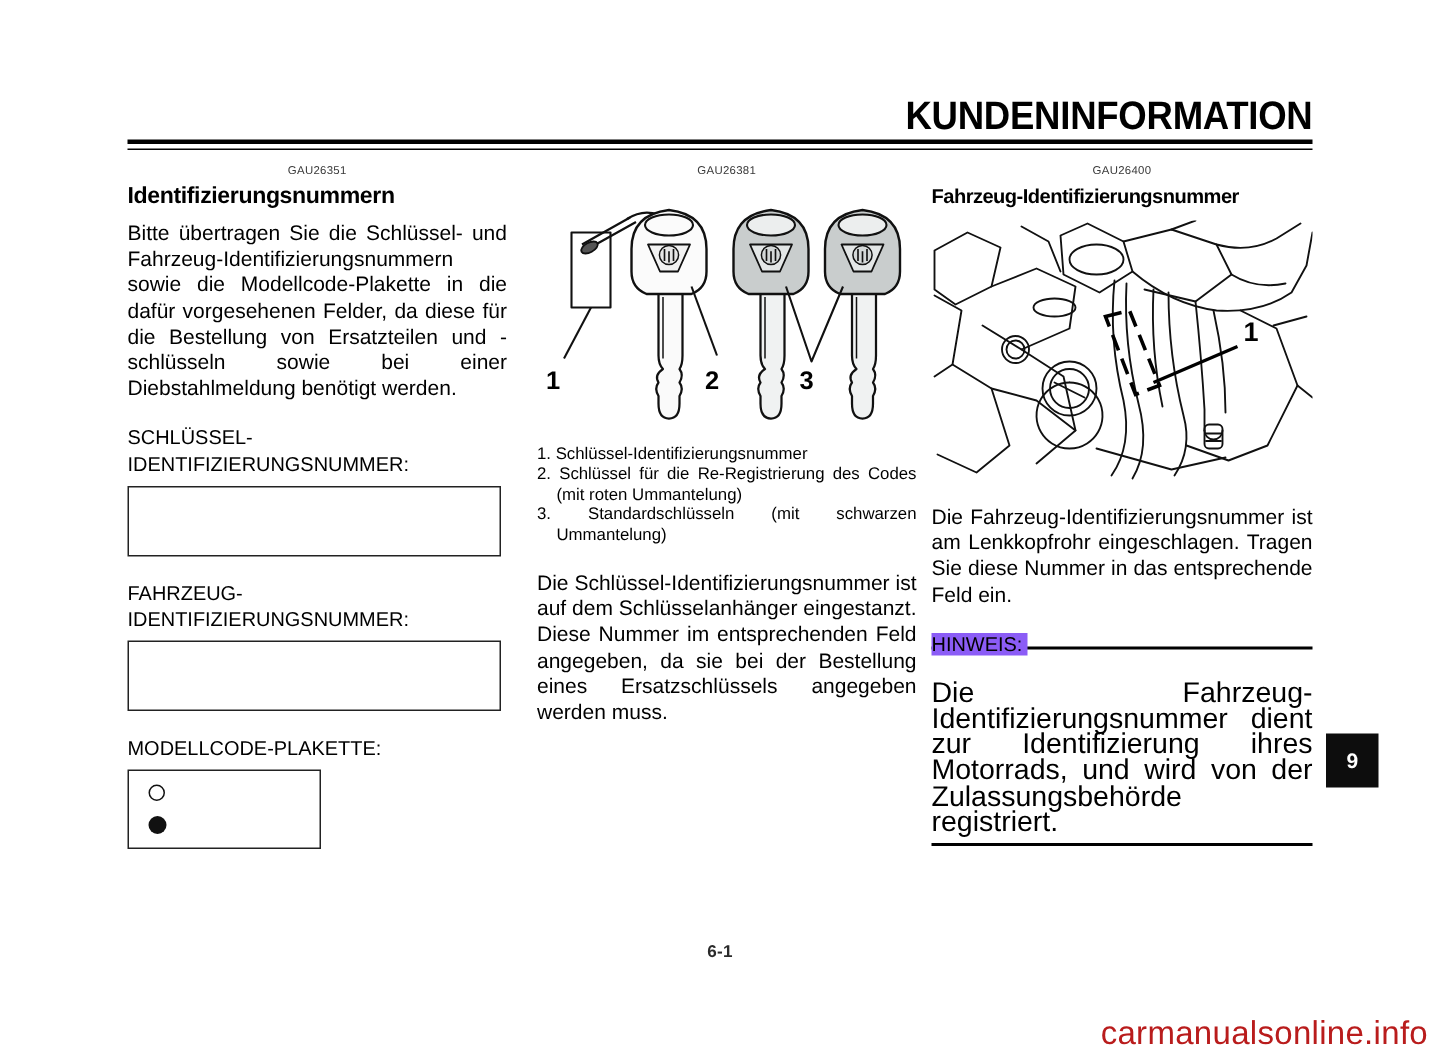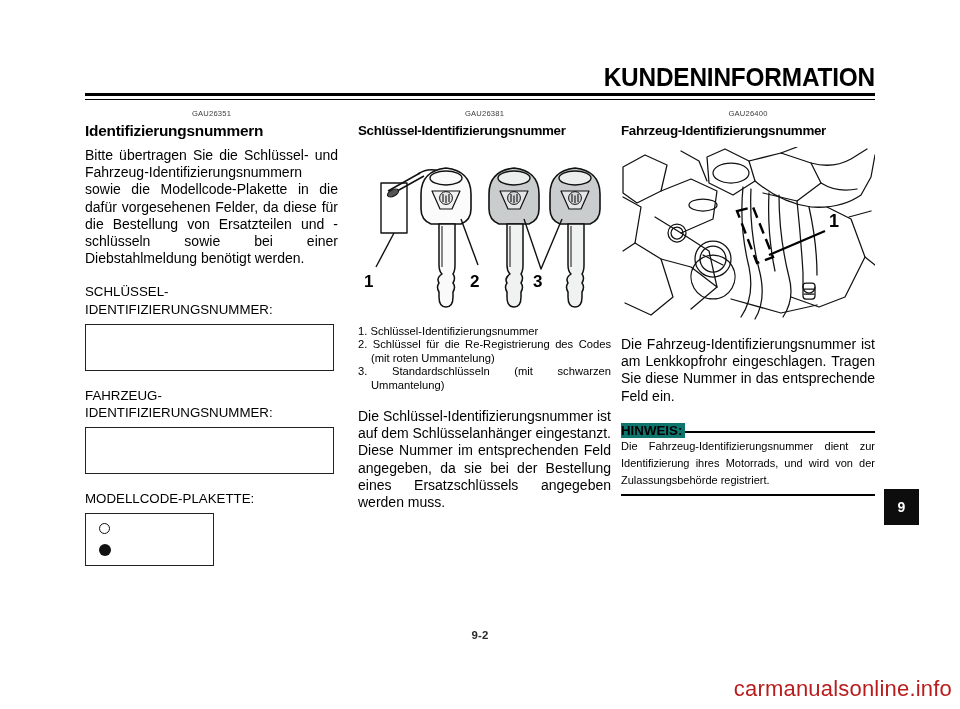--- a/index.html
+++ b/index.html
@@ -79,28 +79,28 @@
   .legend-single{
     font-size:11.2px;line-height:13.4px;
   }
 
   
   .note{margin-top:16px;position:relative;}
   .note-head{
     position:relative;height:16px;
   }
   .note-head b{
-    font-size:13.3px;font-weight:bold;line-height:16px;
-    background:#0f766e;padding-right:3px;position:relative;z-index:2;
+    font-size:13.3px;font-weight:normal;line-height:16px;
+    background:#8b5cf6;padding-right:3px;position:relative;z-index:2;
   }
   .note-rule-top{
     position:absolute;left:0;right:0;top:10.5px;height:1.6px;background:#000;z-index:1;
   }
   .note-body{
-    font-size:11px;line-height:17.2px;text-align:justify;margin-top:1px;
+    font-size:19px;line-height:17.2px;text-align:justify;margin-top:17px;
   }
   .note-rule-bot{margin-top:5px;height:1.6px;background:#000;width:100%;}
 
   
   .chapter-tab{
     position:absolute;left:884px;top:489px;width:35px;height:36px;
     background:#0d0d0d;color:#fff;
     font-weight:bold;font-size:14px;
     display:flex;align-items:center;justify-content:center;
   }
@@ -141,21 +141,20 @@
 
     <div class="blank-label">MODELLCODE-PLAKETTE:</div>
     <div class="blank-box plate">
       <span class="dot-o"></span>
       <span class="dot-f"></span>
     </div>
   </div>
 
   <div class="col col2">
     <div class="gau">GAU26381</div>
-    <h2 class="sec small">Schlüssel-Identifizierungsnummer</h2>
 
     <svg class="fig" width="253" height="178" viewBox="0 0 253 178">
       <g fill="none" stroke="#111" stroke-width="1.5" stroke-linejoin="round">
 
         <rect x="23" y="36" width="26" height="50" fill="#ffffff" stroke="#111" stroke-width="1.4"></rect>
 
         <path d="M30 44 L62 26 M32 48 L66 29" stroke="#111" stroke-width="1.5"></path>
         <ellipse cx="35" cy="46" rx="6" ry="3.2" transform="rotate(-28 35 46)" fill="#555" stroke="#111" stroke-width="1.2"></ellipse>
         <path d="M60 27 Q74 18 88 28" stroke="#111" stroke-width="1.5" fill="none"></path>
 
@@ -275,16 +274,16 @@
         <div class="note-rule-top"></div>
         <b>HINWEIS:</b>
       </div>
       <div class="note-body">Die Fahrzeug-Identifizierungsnummer dient zur Identifizierung ihres Motorrads, und wird von der Zulassungsbehörde registriert.</div>
       <div class="note-rule-bot"></div>
     </div>
   </div>
 
   <div class="chapter-tab">9</div>
 
-  <div class="folio">9-2</div>
+  <div class="folio">6-1</div>
   <div class="watermark">carmanualsonline.info</div>
 
 </div>
 
 </body></html>

